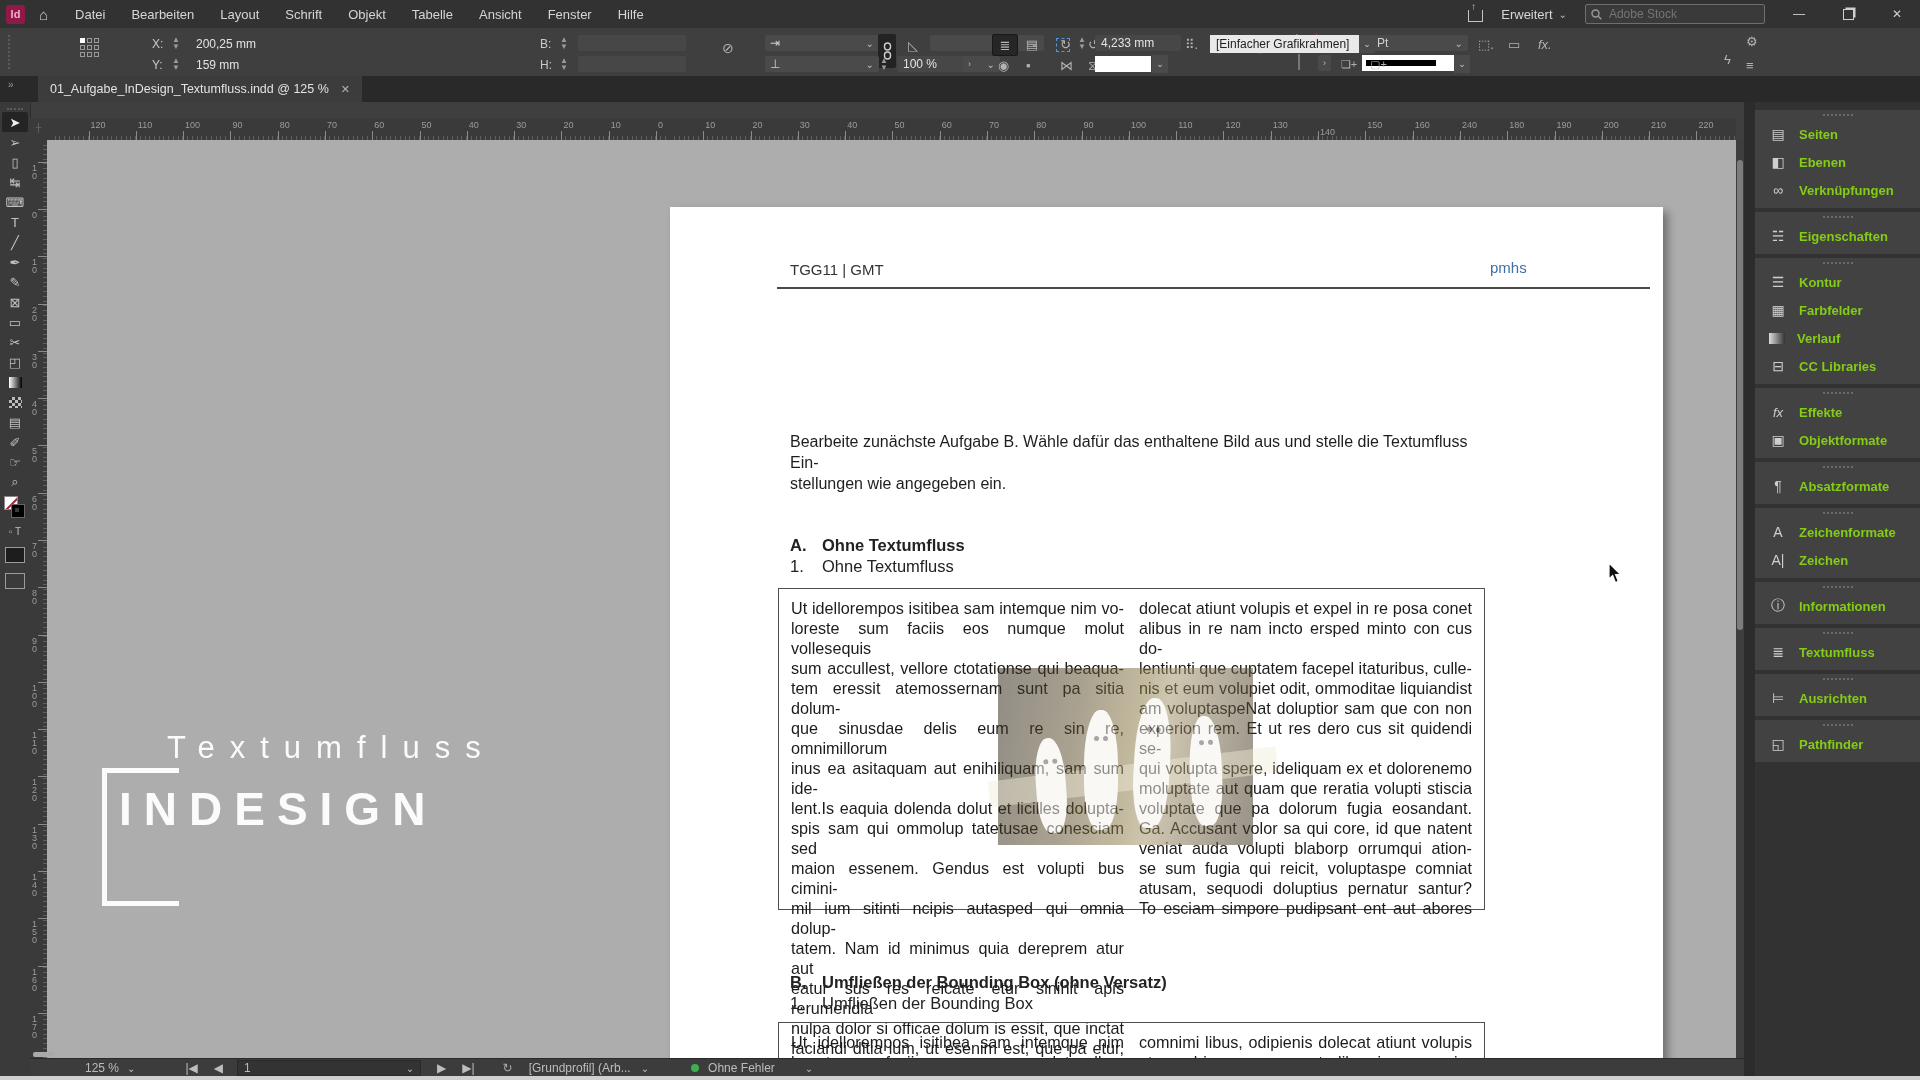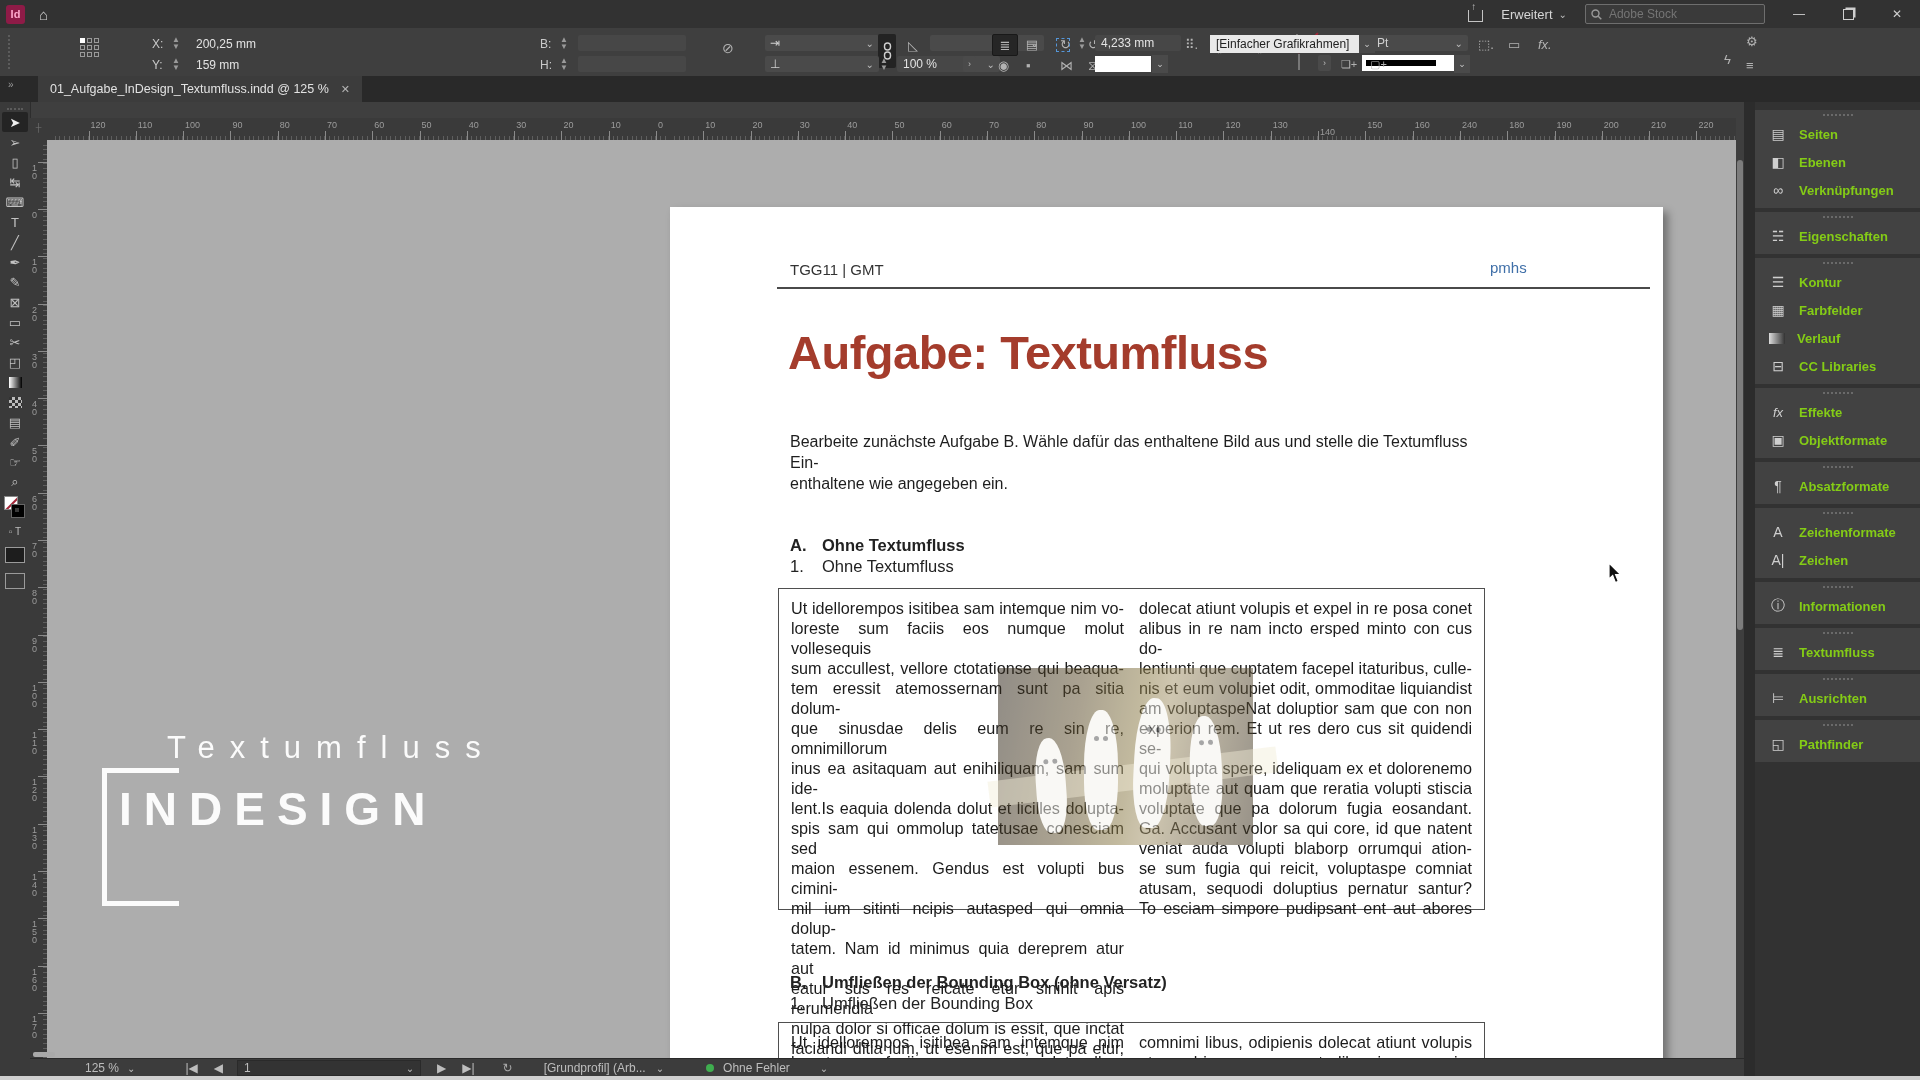--- a/index.html
+++ b/index.html
@@ -126,20 +126,31 @@
   #cursor{left:1608px;top:563px;}
 </style>
 </head>
 <body>
 
 <div id="app">
 
   <div id="menubar" class="abs">
     <div id="id-logo">Id</div>
     <span class="home">⌂</span>
+    <span id="menu-items" style="display:flex">
+        <span class="menu-item">Datei</span>
+        <span class="menu-item">Bearbeiten</span>
+        <span class="menu-item">Layout</span>
+        <span class="menu-item">Schrift</span>
+        <span class="menu-item">Objekt</span>
+        <span class="menu-item">Tabelle</span>
+        <span class="menu-item">Ansicht</span>
+        <span class="menu-item">Fenster</span>
+        <span class="menu-item">Hilfe</span>
+      </span>
     <div id="menubar-right">
       <span class="share-ic"></span>
       <span style="display:flex;align-items:center;gap:6px">
         <span style="font-size:13px">Erweitert</span>
           <span class="chev">⌄</span>
       </span>
       <span id="stock-box">
         <svg width="11" height="11" viewBox="0 0 11 11">
             <circle cx="4.5" cy="4.5" r="3.5" fill="none" stroke="#9a9a9a" stroke-width="1.4"></circle>
             <line x1="7.2" y1="7.2" x2="10.3" y2="10.3" stroke="#9a9a9a" stroke-width="1.4"></line>
@@ -481,24 +492,23 @@
     <div id="wm">
       <div class="bracket"></div>
       <div class="l1">Textumfluss</div>
       <div class="l2">INDESIGN</div>
     </div>
 
     <div id="page">
       <div class="abs doc-h" style="left:120px;top:54px">TGG11 | GMT</div>
       <div class="abs doc-h" style="left:820px;top:52px;width:110px;color:#3f6fa8">pmhs</div>
       <div id="doc-rule"></div>
-      <div id="doc-title" style="color:#a43c2c">Aufgabe: Textumfluss</div>
       <div class="abs" style="left:120px;top:224px;width:710px" id="intro">
           <div class="iline">Bearbeite zunächste Aufgabe B. Wähle dafür das enthaltene Bild aus und stelle die Textumfluss Ein-</div>
-          <div class="iline">enthaltene wie angegeben ein.</div>
+          <div class="iline">stellungen wie angegeben ein.</div>
         </div>
 
       <div class="abs sect" style="left:120px;top:328px">
         <div class="row">
             <span class="num" style="font-weight:bold">A.</span>
             <span style="font-weight:bold">Ohne Textumfluss</span>
           </div>
         <div class="row">
             <span class="num">1.</span>
             <span>Ohne Textumfluss</span>
@@ -691,21 +701,21 @@
     <span class="sep"></span>
     <span style="margin-left:30px">|◀</span>
     <span style="margin-left:16px">◀</span>
     <div class="pg-dd" style="margin-left:14px">
       <span>1</span>
         <span class="chev">⌄</span>
     </div>
     <span style="margin-left:16px">▶</span>
     <span style="margin-left:16px">▶|</span>
     <span style="margin-left:28px;color:#a9a9a9">↻</span>
-    <span style="margin-left:31px">[Grundprofil] (Arb...</span>
+    <span style="margin-left:16px">[Grundprofil] (Arb...</span>
     <span class="chev" style="margin-left:10px">⌄</span>
     <span class="gdot" style="margin-left:42px"></span>
     <span style="margin-left:9px">Ohne Fehler</span>
     <span class="chev" style="margin-left:30px">⌄</span>
   </div>
   <div id="bottomstrip" class="abs"></div>
 
   <svg id="cursor" class="abs" width="16" height="22" viewBox="0 0 16 22" style="z-index:99">
     <polygon points="1,0 1,16 4.7,12.6 7.4,19.6 10.3,18.4 7.6,11.6 12.6,11.6" fill="#111" stroke="#fff" stroke-width="1.2"></polygon>
   </svg>

